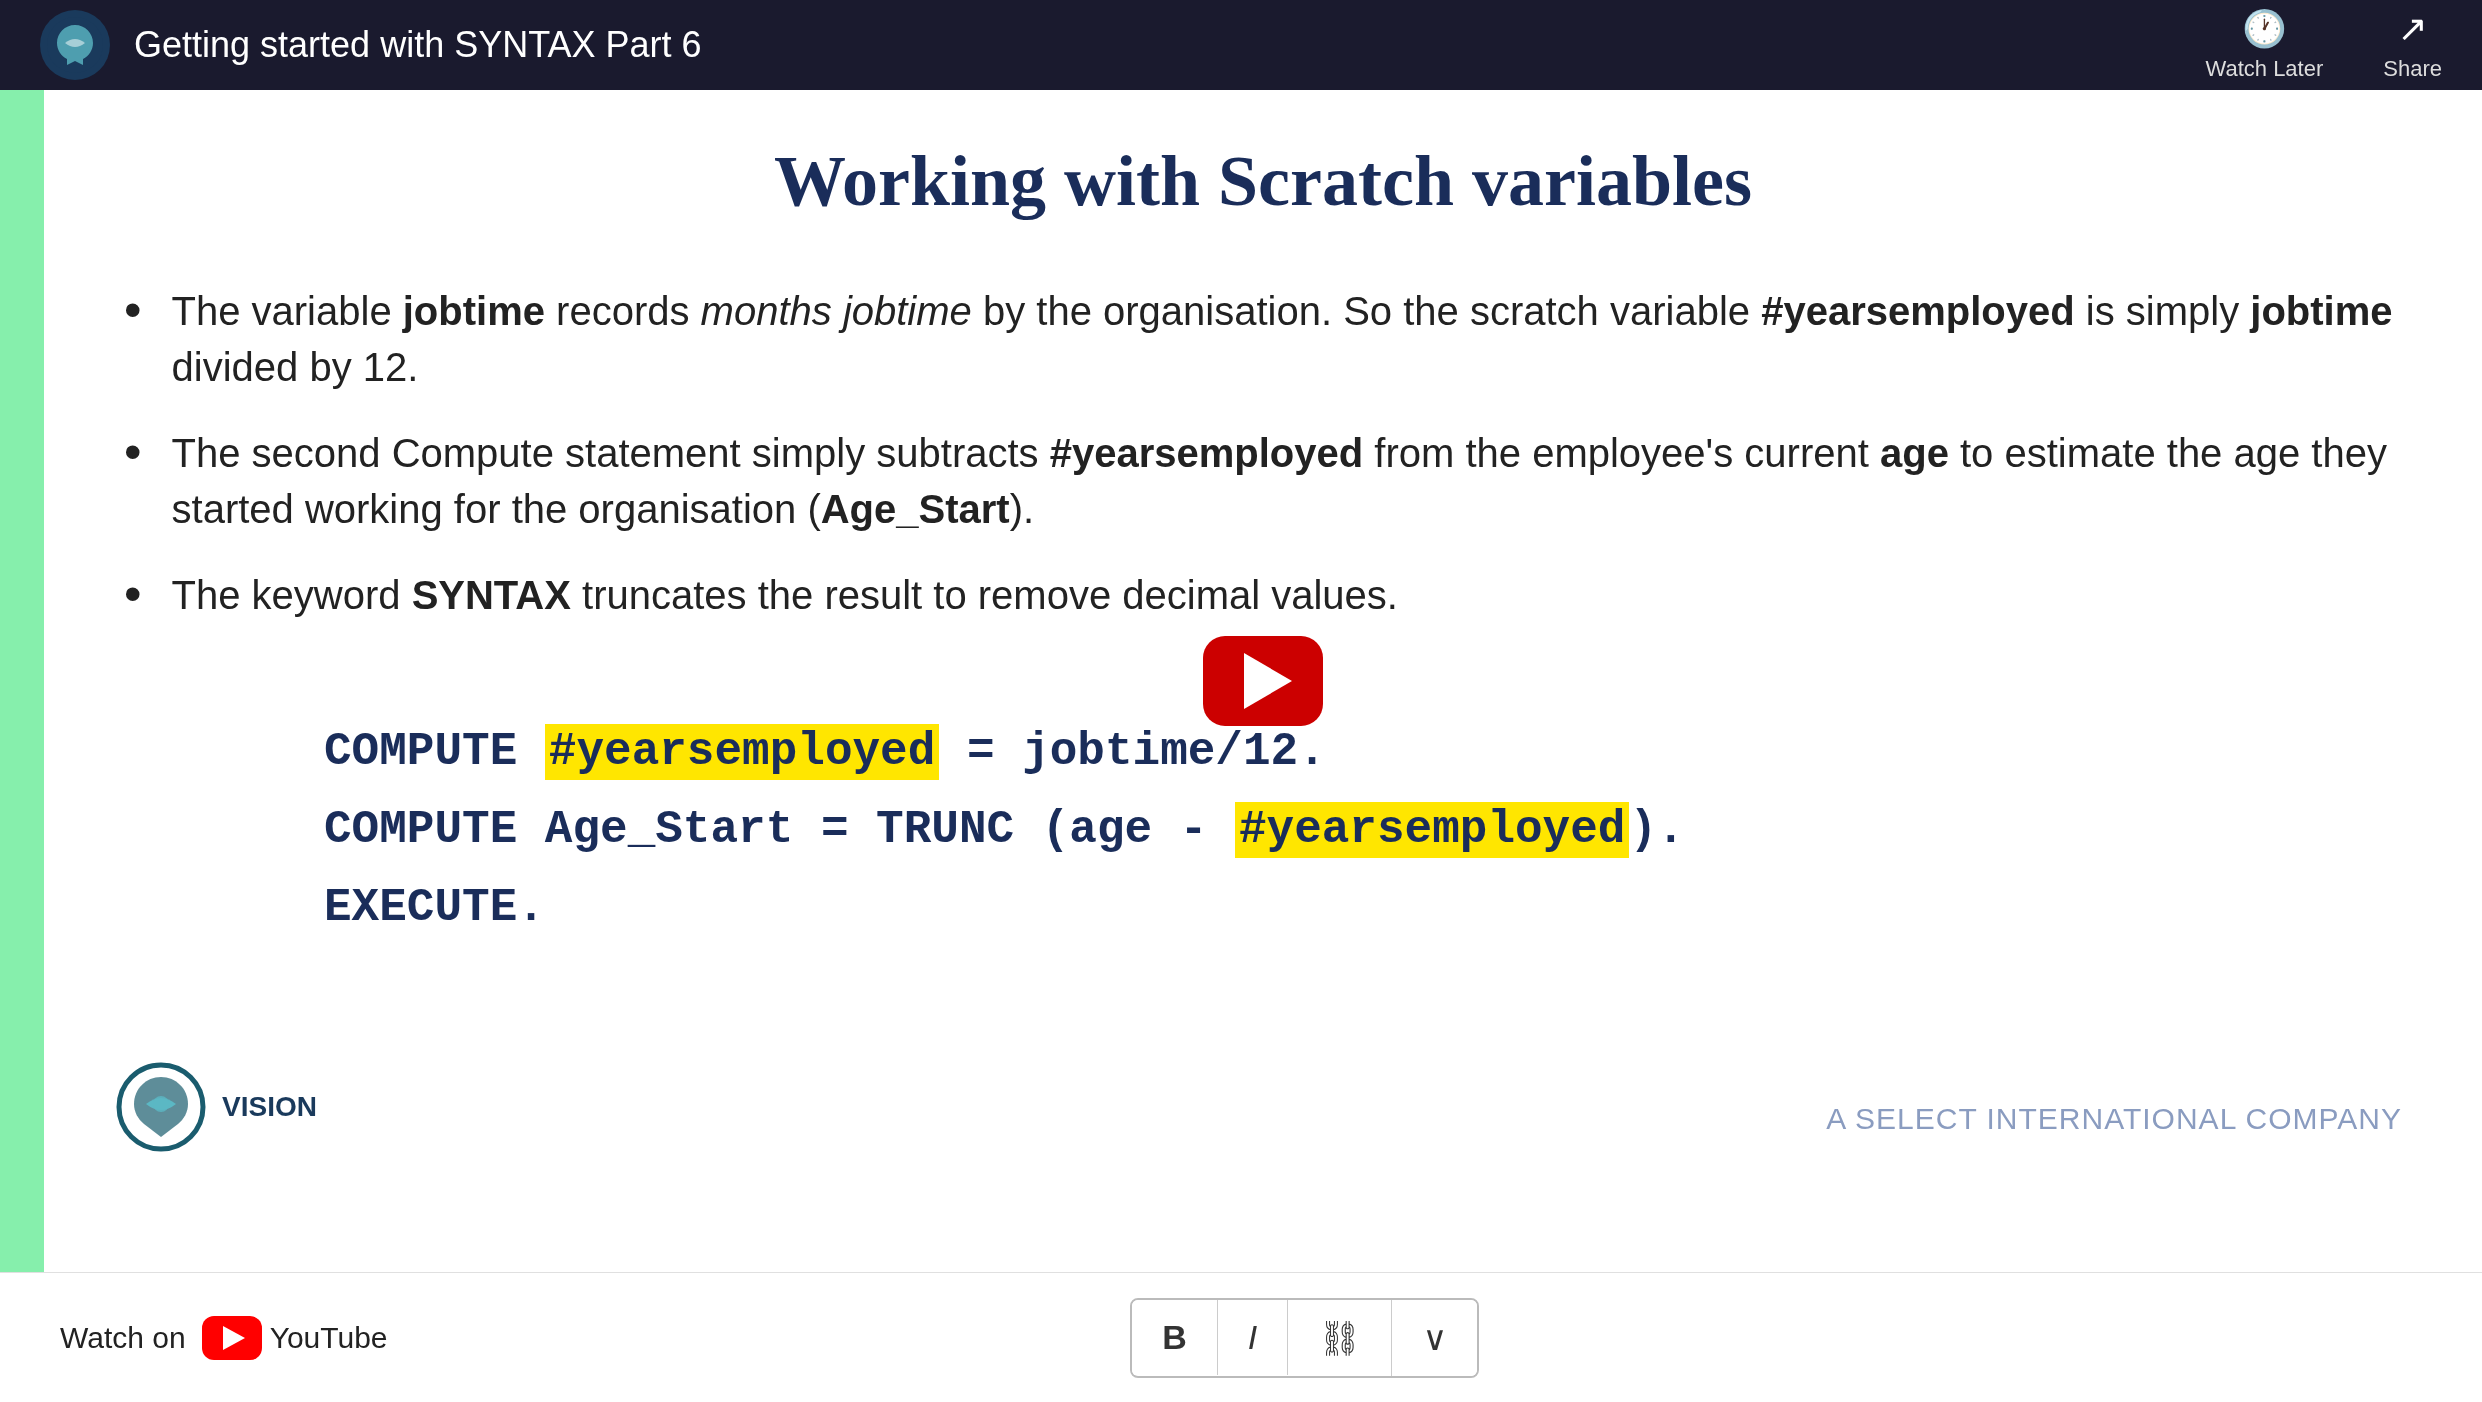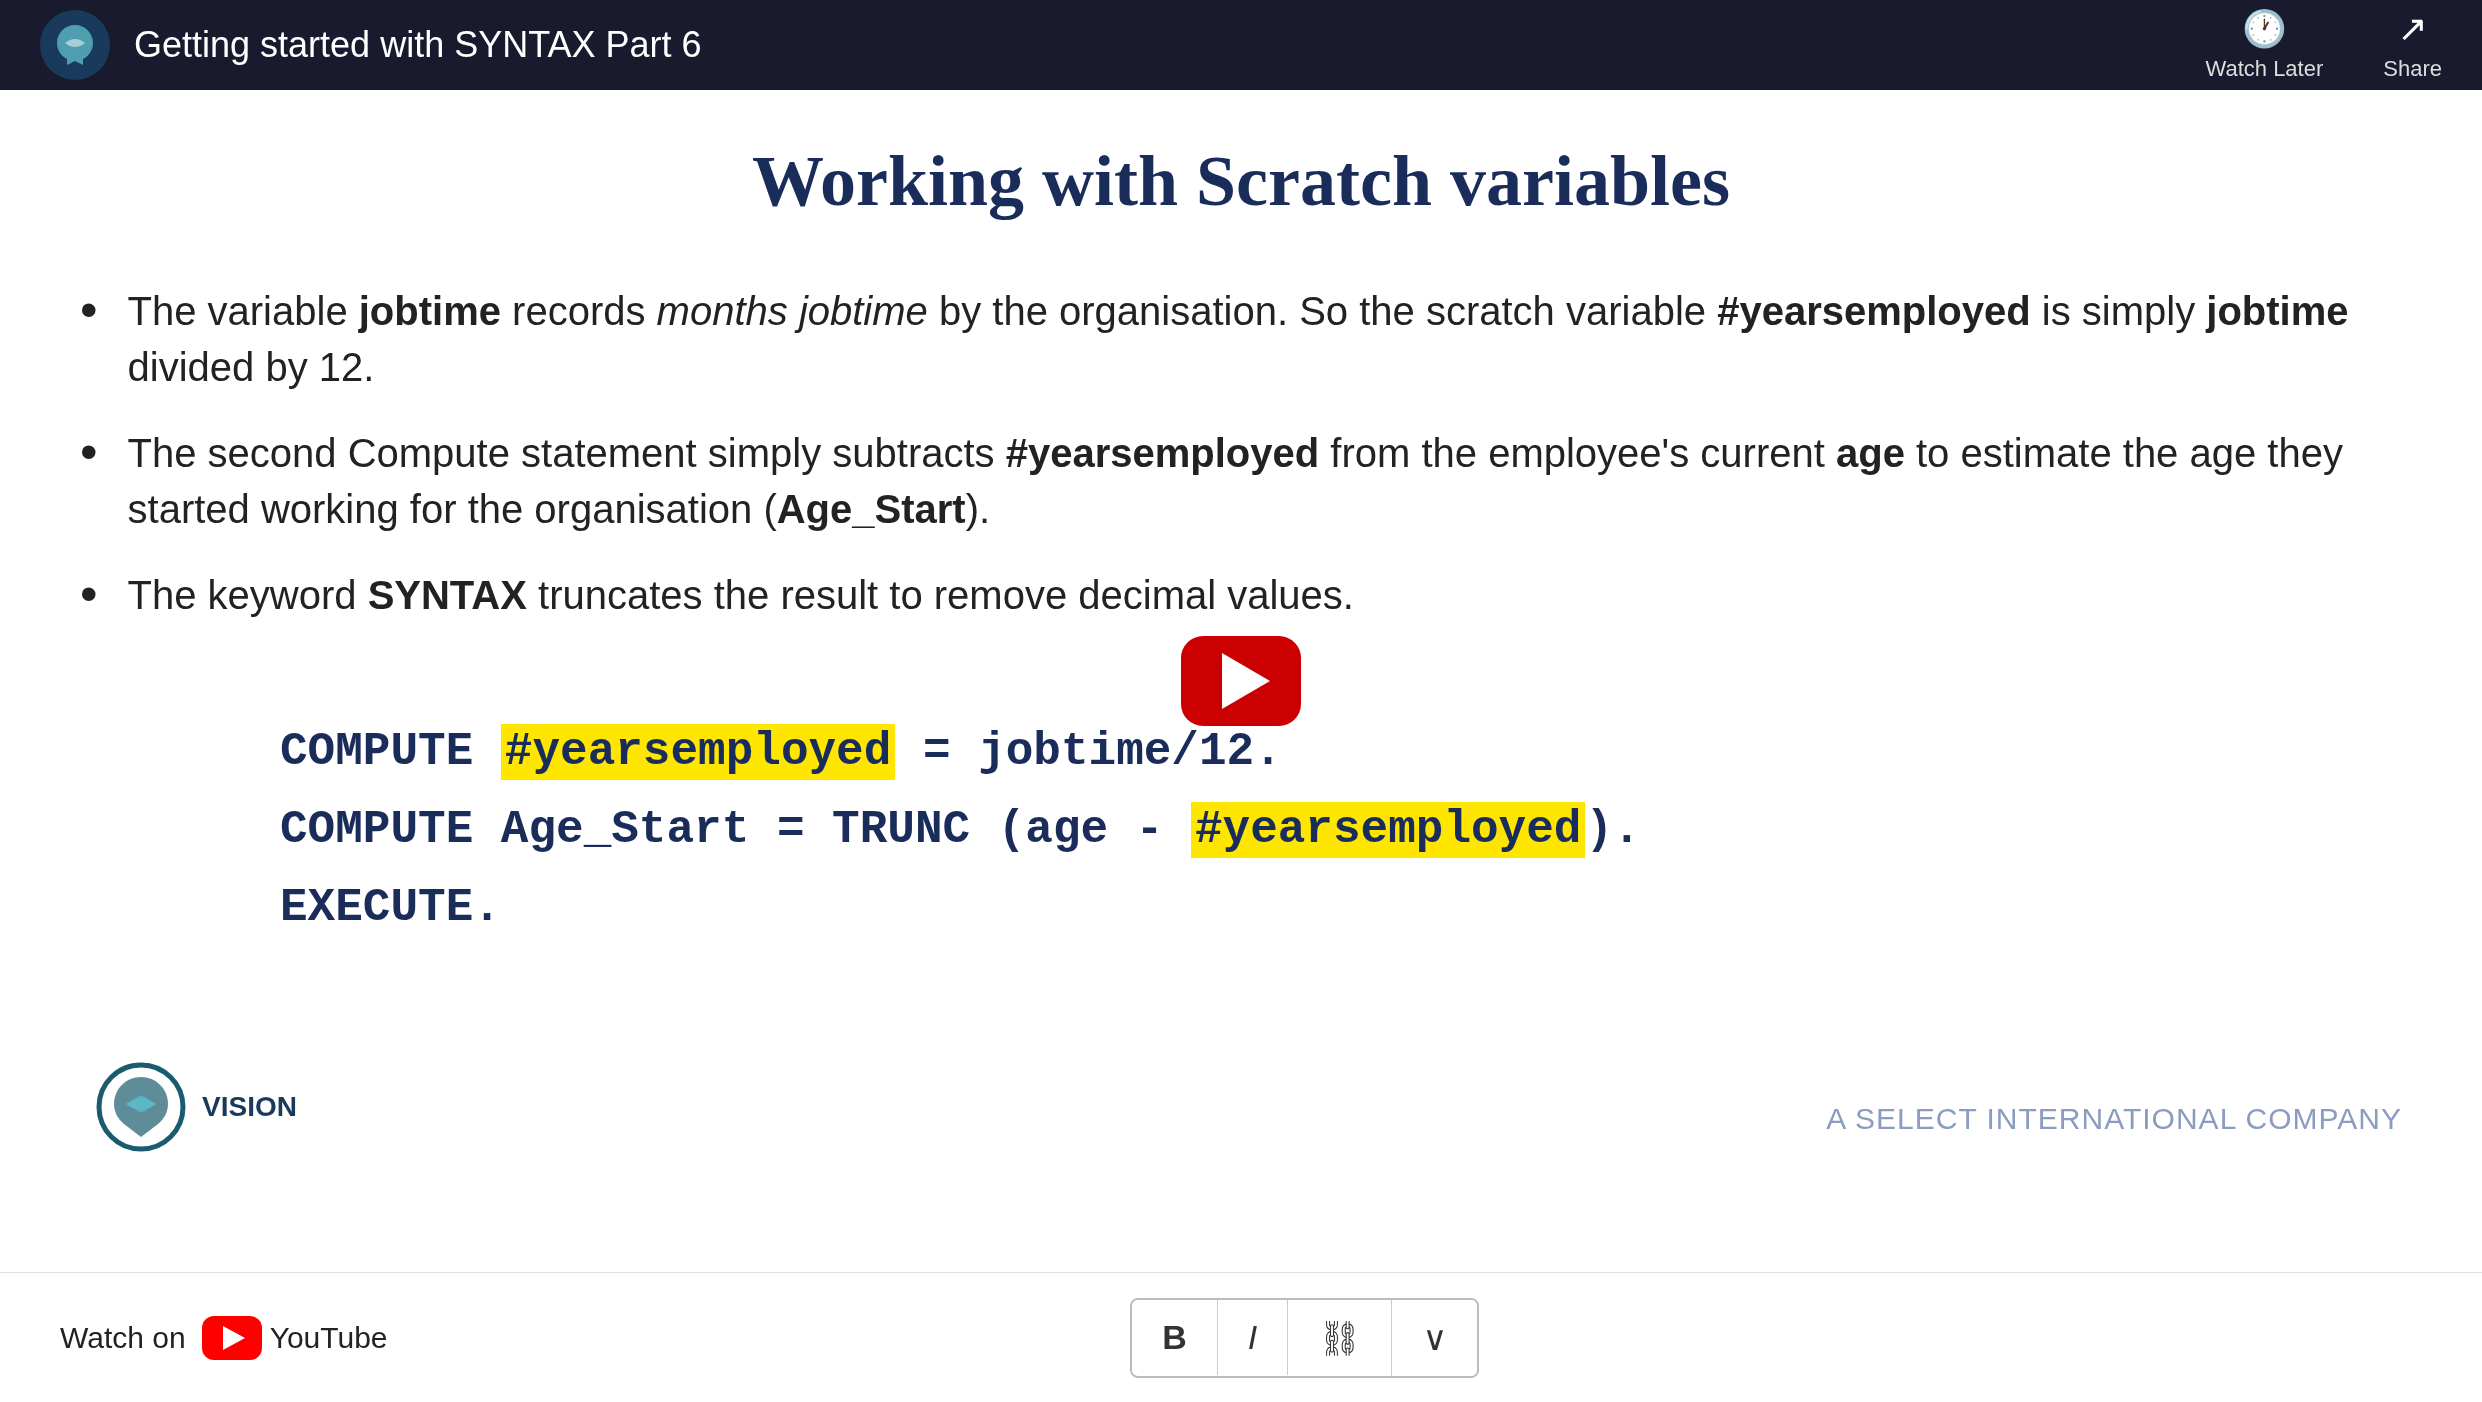--- a/index.html
+++ b/index.html
@@ -89,20 +89,21 @@
 
     
     .slide-area {
       flex: 1;
       background: #fff;
       display: flex;
       flex-direction: column;
       align-items: stretch;
       padding: 50px 80px 20px 80px;
       position: relative;
+      margin-left: 44px;
     }
 
     .slide-title {
       text-align: center;
       font-size: 72px;
       font-weight: 700;
       color: #1a2d5a;
       margin-bottom: 60px;
       font-family: 'Georgia', serif;
     }
@@ -262,21 +263,21 @@
       font-size: 30px;
       color: #8a9cc0;
       font-weight: 400;
       letter-spacing: 1px;
     }
 
     
     .slide-logo {
       position: absolute;
       bottom: 120px;
-      left: 96px;
+      left: 72px;
       display: flex;
       align-items: center;
       gap: 16px;
     }
 
     .logo-circle {
       width: 90px;
       height: 90px;
     }
 

